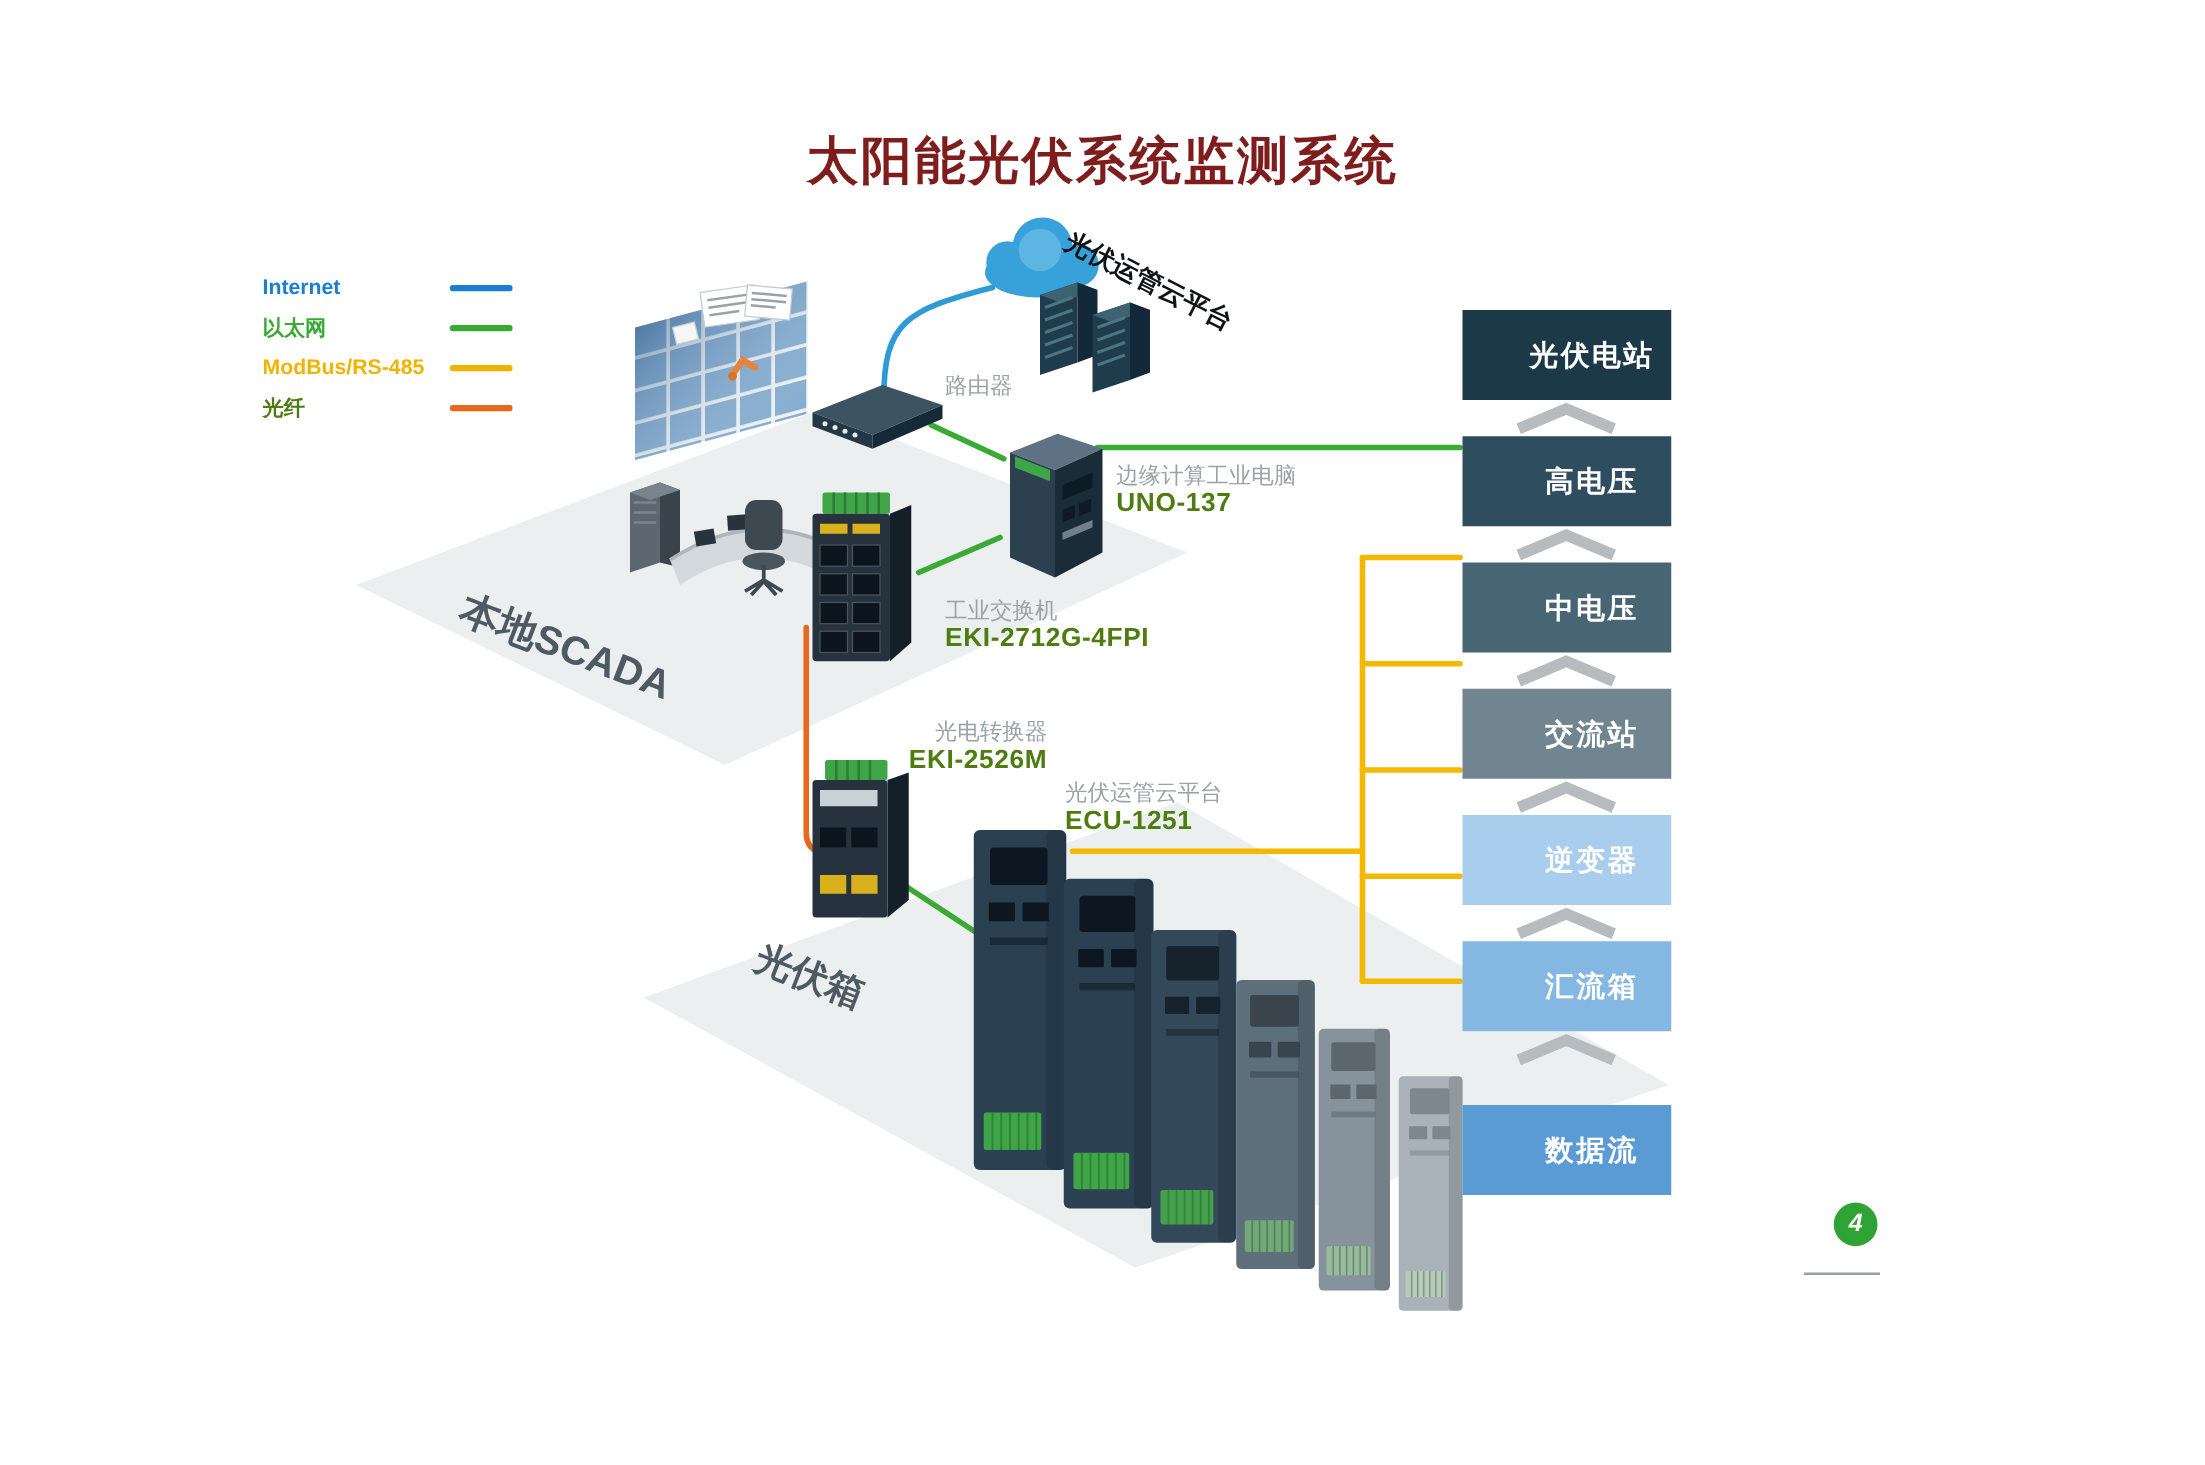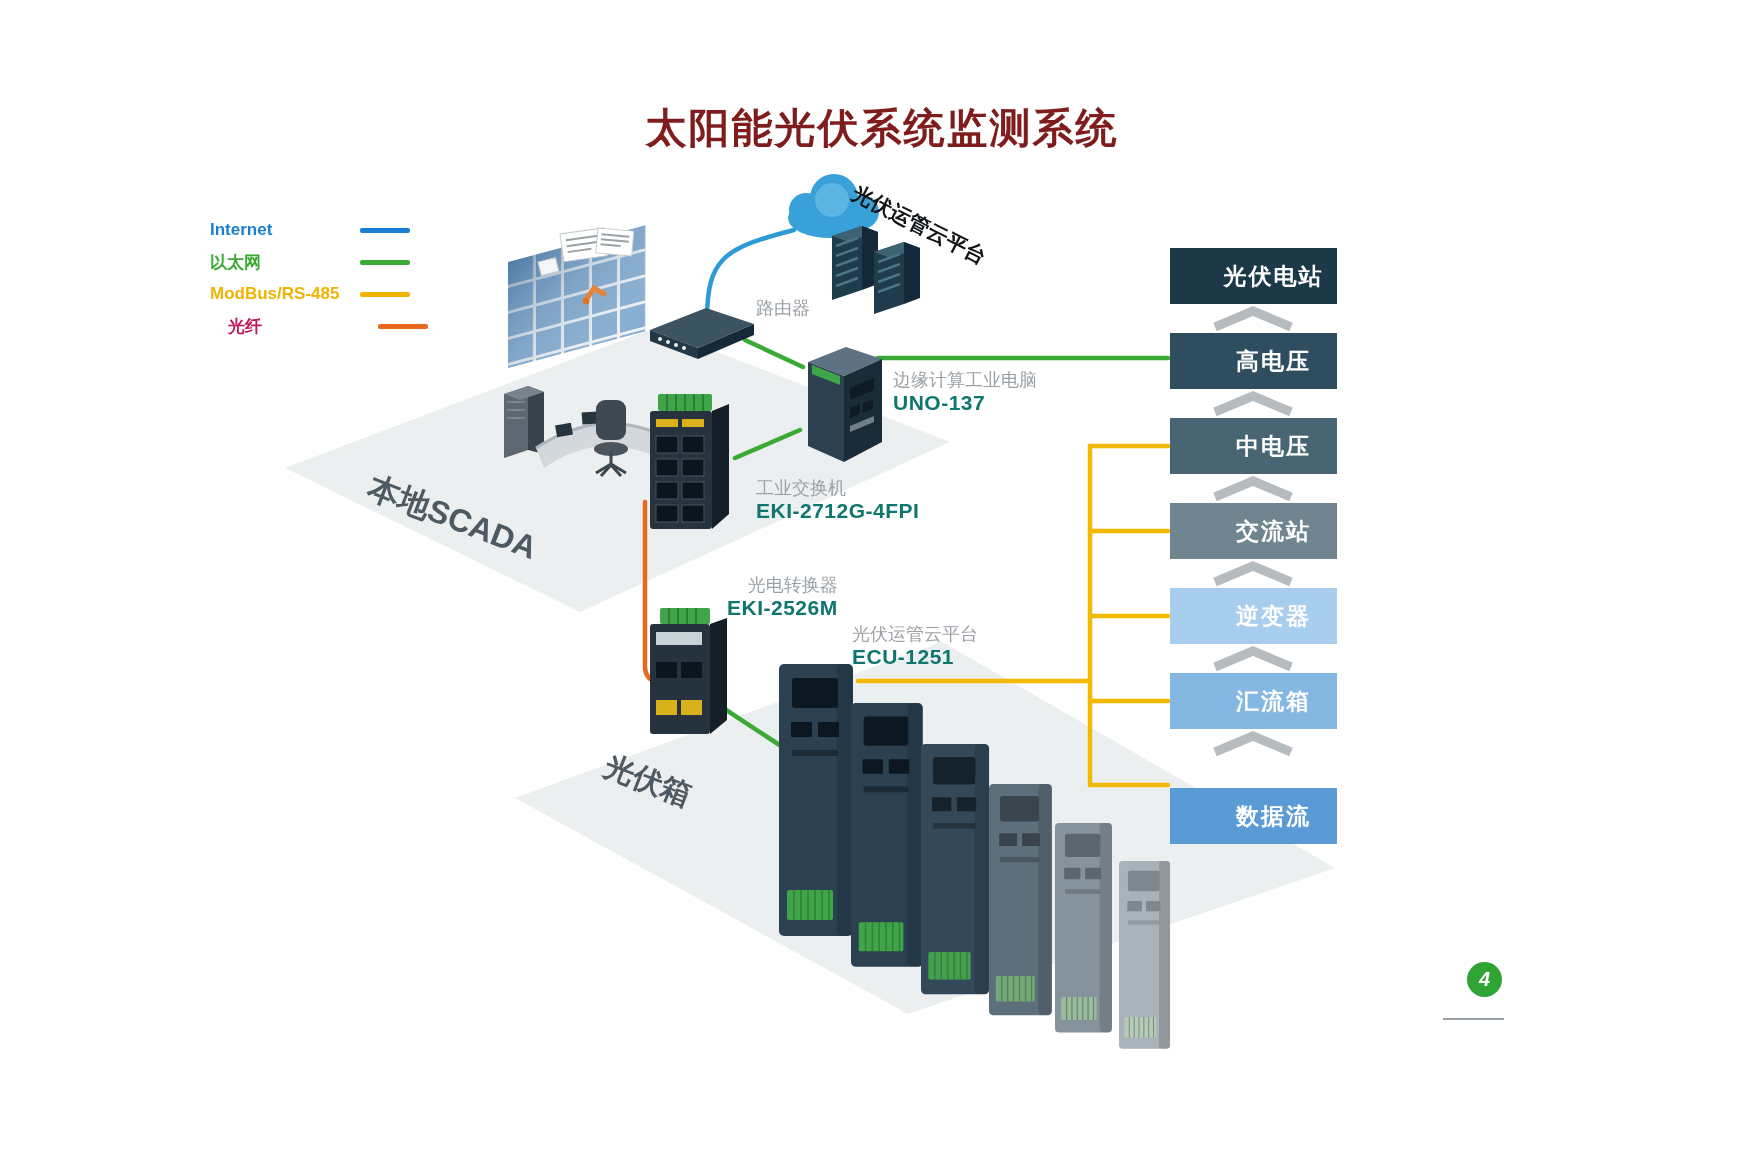--- a/index.html
+++ b/index.html
@@ -15,36 +15,36 @@
     font-size:41px; font-weight:800; color:#7f1d1d; letter-spacing:2px;
   }
 
   .legend { position:absolute; left:210px; top:214px; }
   .legend-row { display:flex; align-items:center; height:32px; }
   .legend-label { width:150px; font-size:17px; font-weight:700; }
   .legend-line { width:50px; height:5px; border-radius:2px; background:#ccc; }
 
   .dev-label { position:absolute; line-height:1.15; }
   .dev-desc { font-size:18px; color:#9ba1a6; }
-  .dev-model { font-size:21px; font-weight:700; color:#0f766e; letter-spacing:0.5px; }
+  .dev-model { font-size:21px; font-weight:700; color:#4d7c0f; letter-spacing:0.5px; }
 
   .rot-label { position:absolute; font-weight:700; color:#4e5a63; transform-origin:left top; white-space:nowrap; }
   #label-scada { left:377px; top:466px; font-size:32px; transform:rotate(21deg); }
   #label-pvbox { left:613px; top:746px; font-size:30px; transform:rotate(21deg); }
   #label-cloud { left:860px; top:179px; font-size:21px; color:#101315; transform:rotate(27deg); }
 
   #label-router { left:756px; top:298px; }
   #label-uno    { left:893px; top:370px; }
   #label-switch { left:756px; top:478px; }
   #label-conv   { left:727px; top:575px;text-align:right; }
   #label-gw     { left:852px; top:624px; }
 
   .stack { position:absolute; left:1170px; top:248px; width:167px; display:flex; flex-direction:column; }
   .stack-box {
-    height:56px; display:flex; align-items:center; justify-content:center;
+    height:72px; display:flex; align-items:center; justify-content:center;
     color:#ffffff; font-size:23px; font-weight:700; letter-spacing:2px; background:#5b9bd5;padding-left:40px;
   }
   .chevron { width:167px; height:29px; display:block; }
 
   .page-badge {
     position:absolute; left:1467px; top:962px; width:35px; height:35px; border-radius:50%;
     background:#2fa434; color:#fff; display:flex; align-items:center; justify-content:center;
     font-size:20px; font-weight:700; font-style:italic;
   }
   .footer-line { position:absolute; left:1443px; top:1018px; width:61px; height:2px; background:#9aa1a6; }
@@ -238,21 +238,21 @@
     </div>
     <div class="legend-row">
       <span class="legend-label" style="color: rgb(58, 170, 53);">以太网</span>
       <span class="legend-line" style="background: rgb(58, 170, 53);"></span>
     </div>
     <div class="legend-row">
       <span class="legend-label" style="color: rgb(240, 180, 0);">ModBus/RS-485</span>
       <span class="legend-line" style="background: rgb(240, 180, 0);"></span>
     </div>
     <div class="legend-row">
-      <span class="legend-label" style="color: #be185d; margin-left: 18px;">光纤</span>
+      <span class="legend-label" style="color: #4d7c0f;">光纤</span>
       <span class="legend-line" style="background: rgb(232, 104, 30);"></span>
     </div>
   </div>
 
   <div class="dev-label" id="label-router">
     <div class="dev-desc">路由器</div>
   </div>
   <div class="dev-label" id="label-uno">
     <div class="dev-desc">边缘计算工业电脑</div>
     <div class="dev-model">UNO-137</div>

